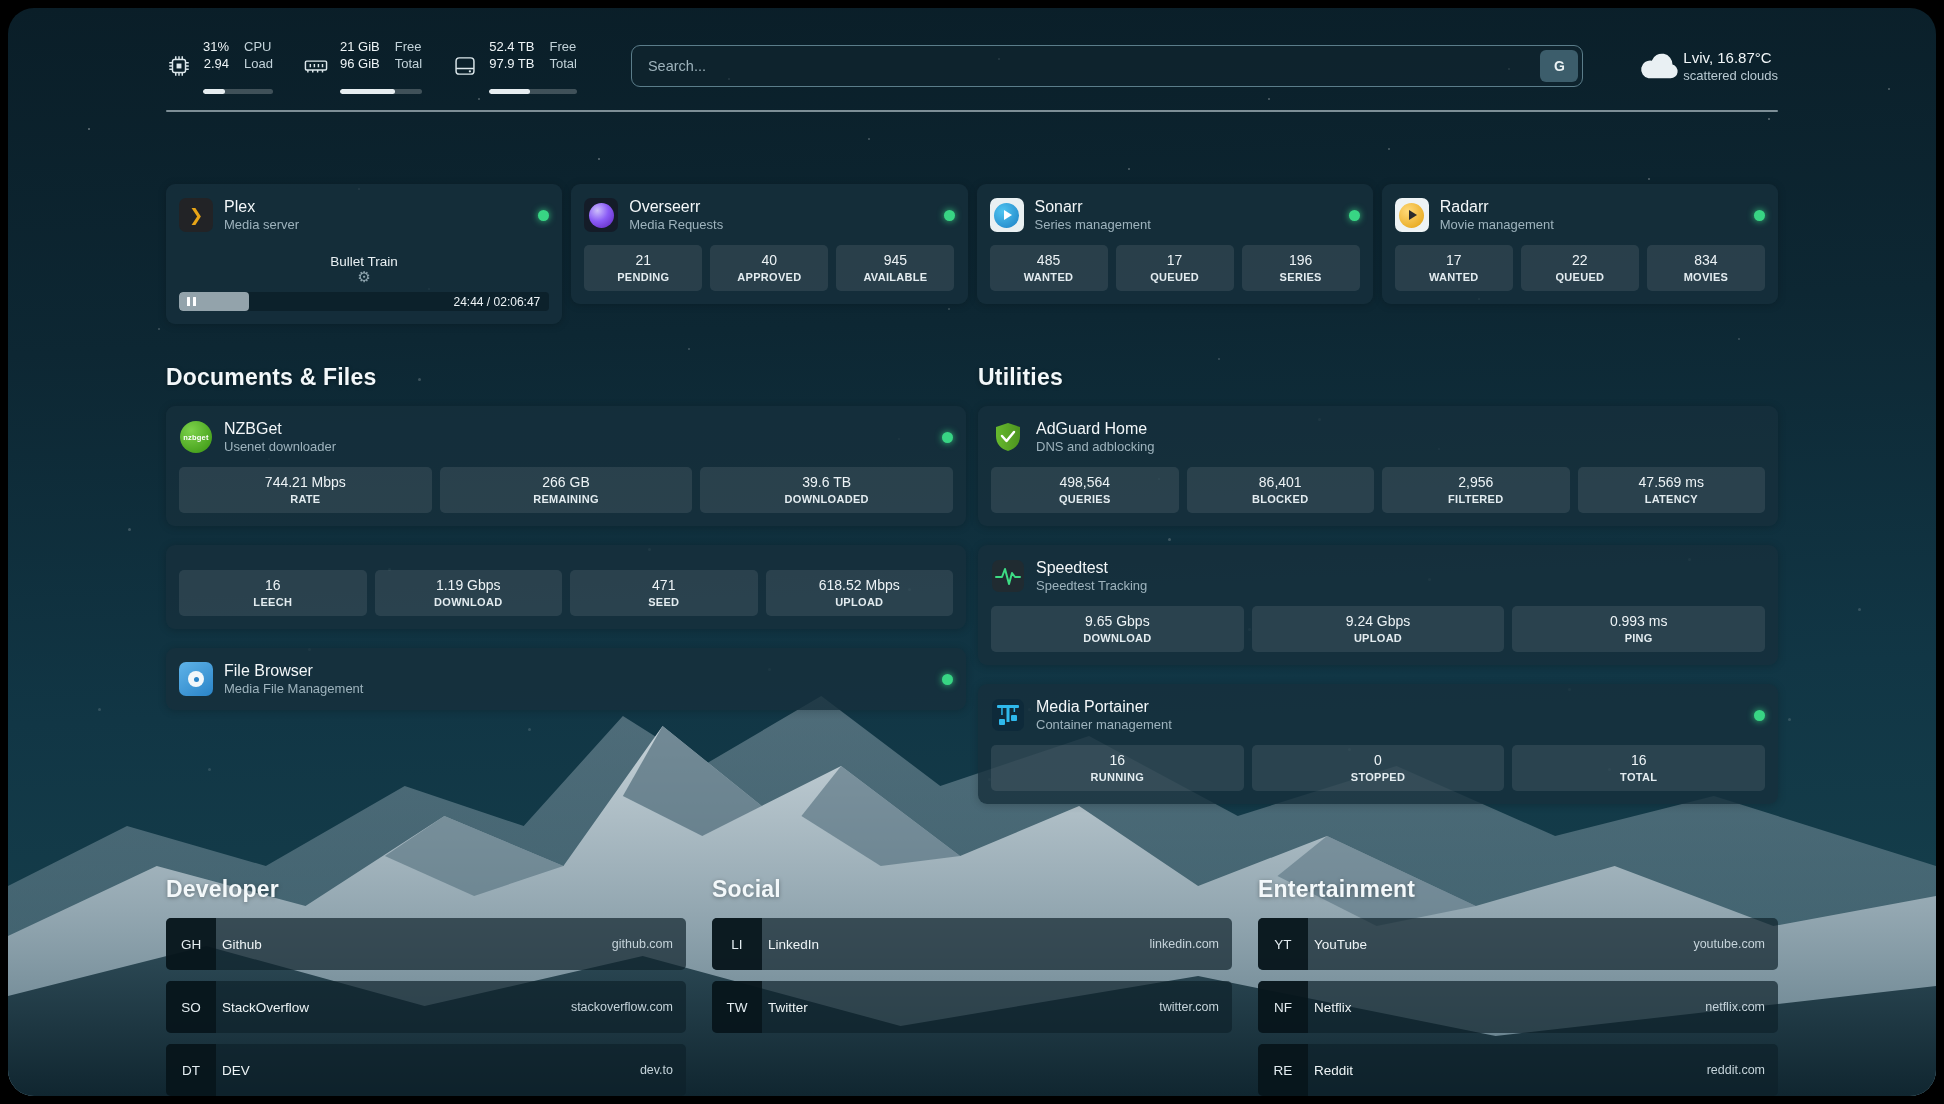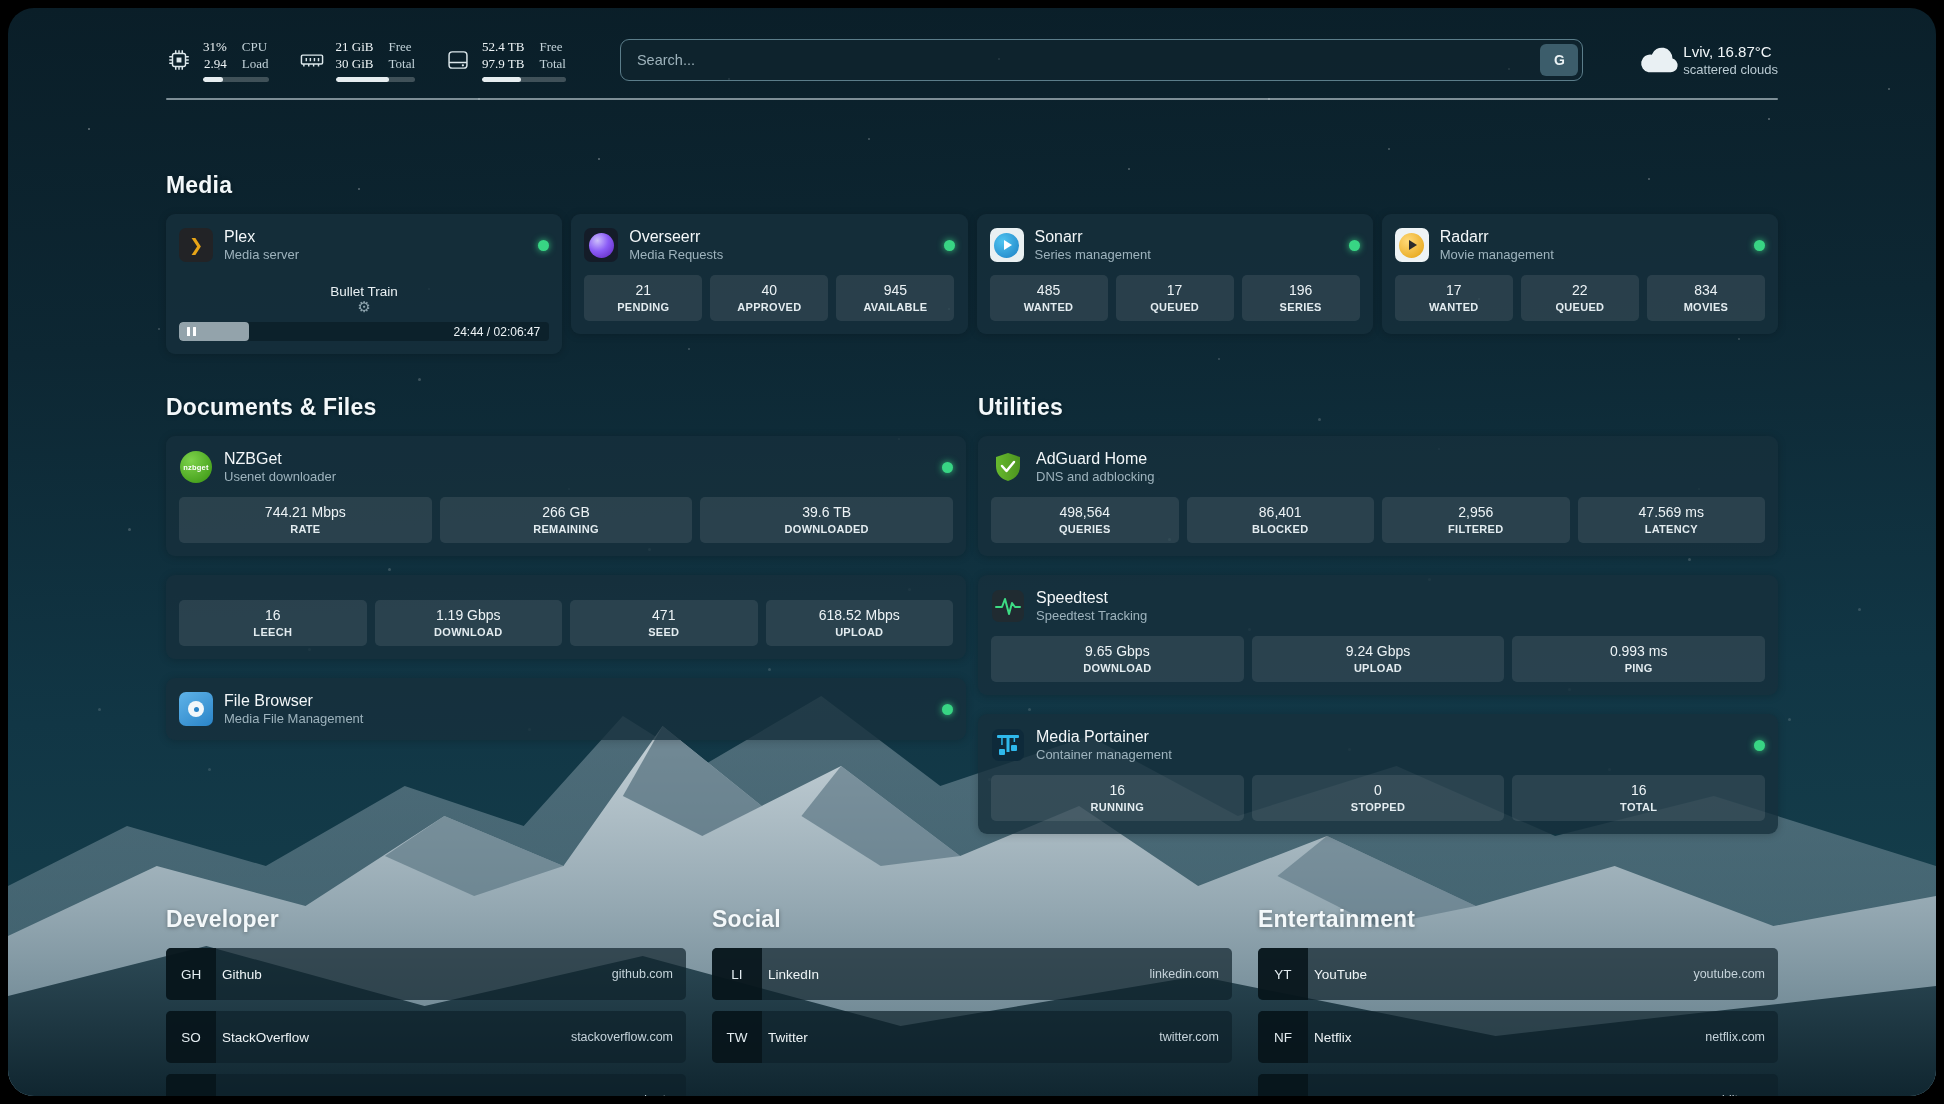--- a/index.html
+++ b/index.html
@@ -32,21 +32,21 @@
       980px 770px rgba(255,255,255,.14), 1600px 760px rgba(255,255,255,.13), 410px 370px rgba(255,255,255,.2),
       1310px 410px rgba(255,255,255,.18); }
 
   .content { position:relative; width:1612px; margin:0 auto; height:100%; z-index:2; }
 
   
   .topbar { display:flex; align-items:center; padding-top:30px; }
   .resources { display:flex; gap:30px; align-items:center; }
   .res { display:flex; gap:11px; align-items:center; }
   .res-icon { width:26px; height:26px; flex:none; }
-  .res-main { display:flex; flex-direction:column; gap:5px;font-family:Liberation Serif, serif; }
+  .res-main { display:flex; flex-direction:column; gap:17px; }
   .res-cols { display:flex; gap:15px; }
   .res-col { display:flex; flex-direction:column; font-size:13px; line-height:17px; }
   .res-col.vals { color:#eef4f6; align-items:flex-end; }
   .res-col.labs { color:#c2d2d9; }
   .res-bar { height:5px; border-radius:3px; background:rgba(255,255,255,.22); overflow:hidden; }
   .res-fill { height:100%; background:#e6edf0; border-radius:3px; }
 
   .search-wrap { flex:1; margin:0 54px; position:relative; }
   .search-input { width:100%; height:42px; background:rgba(15,37,47,.7); border:1.5px solid #5b7d8a;
     border-radius:9px; color:#dfe9ee; font-size:14.5px; padding:0 58px 0 16px; outline:none;
@@ -198,21 +198,21 @@
         <div class="res">
           <svg class="res-icon" viewBox="0 0 32 32" fill="none" stroke="#dce7eb" stroke-width="1.8">
             <rect x="3" y="10" width="26" height="11" rx="1.5"></rect>
             <path d="M9 13.5v4 M14 13.5v4 M19 13.5v4 M24 13.5v4"></path>
             <path d="M6 21v3 M12 21v3 M18 21v3 M24 21v3"></path>
           </svg>
           <div class="res-main">
             <div class="res-cols">
               <div class="res-col vals">
                 <span>21 GiB</span>
-                <span>30 GiB</span>
+                <span>96 GiB</span>
               </div>
               <div class="res-col labs">
                 <span>Free</span>
                 <span>Total</span>
               </div>
             </div>
             <div class="res-bar">
               <div class="res-fill" style="width: 67%;"></div>
             </div>
           </div>
@@ -255,21 +255,20 @@
         <div>
           <div class="weather-loc">Lviv, 16.87°C</div>
           <div class="weather-cond">scattered clouds</div>
         </div>
       </div>
     </header>
 
     <div class="divider"></div>
 
     <section class="media-section">
-      <h2 class="section-title">Media</h2>
       <div class="media-grid">
 
         <div class="card">
           <div class="card-head">
             <span class="svc-icon icon-plex">
               <span class="glyph">❯</span>
             </span>
             <span class="svc-meta">
               <span class="svc-name">Plex</span>
               <span class="svc-sub">Media server</span>

